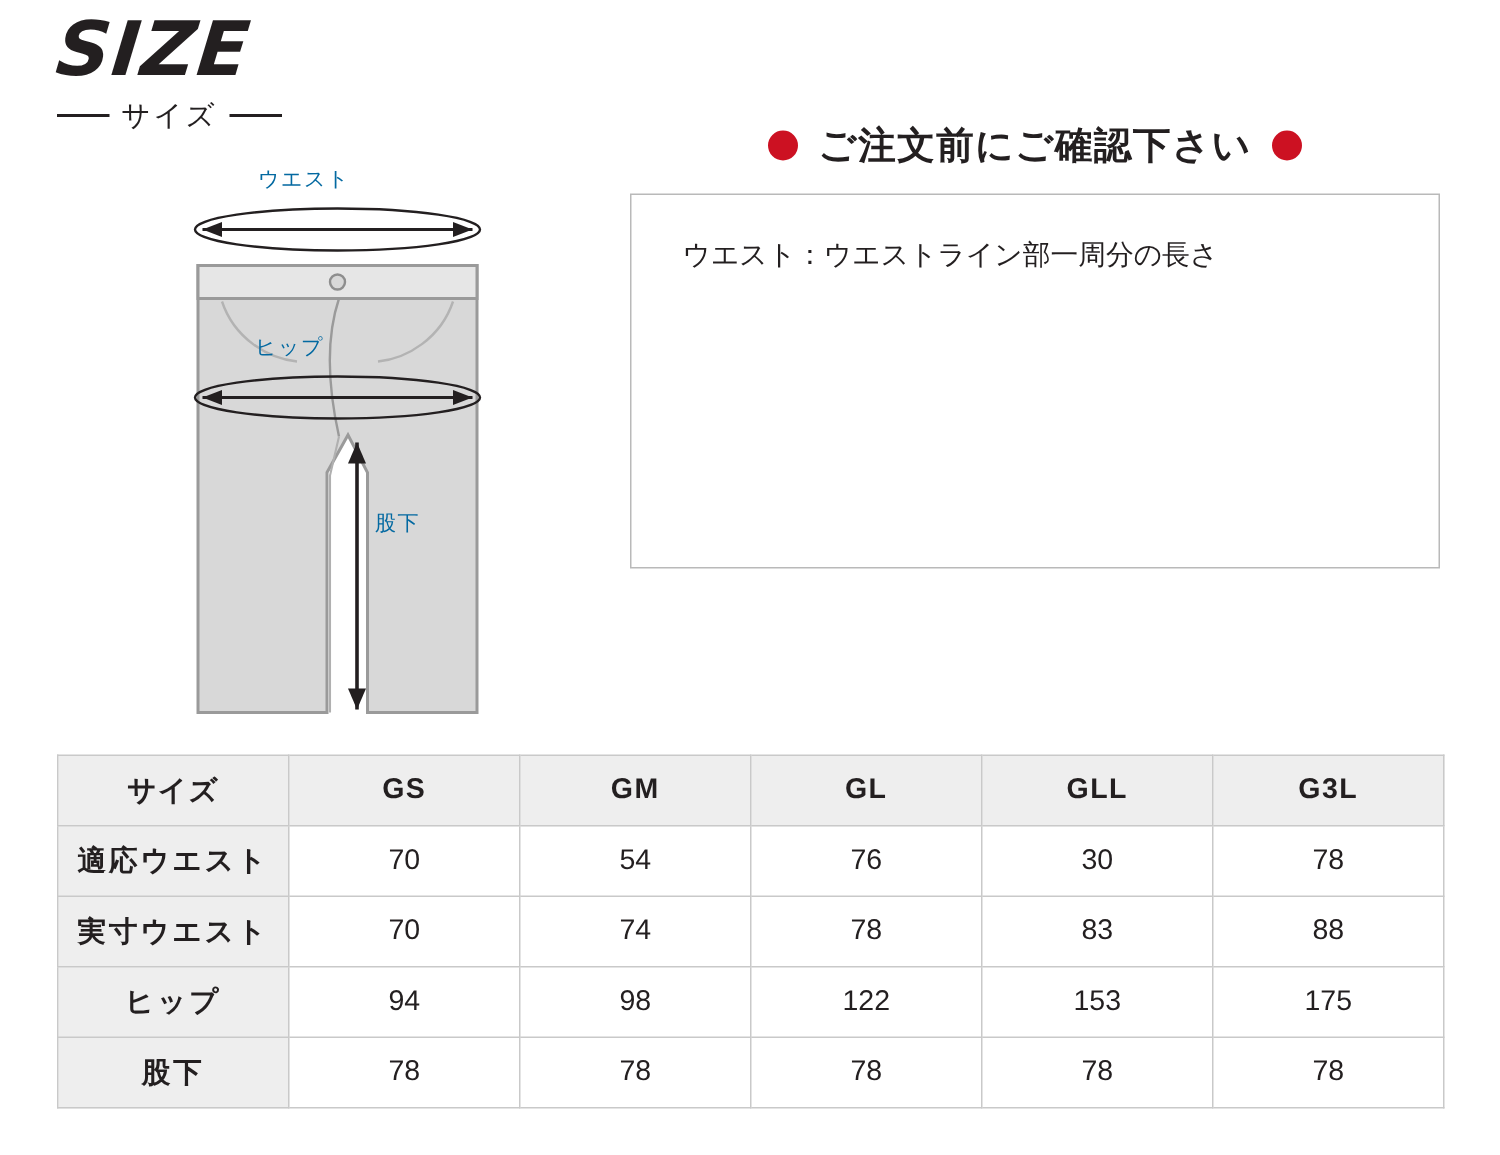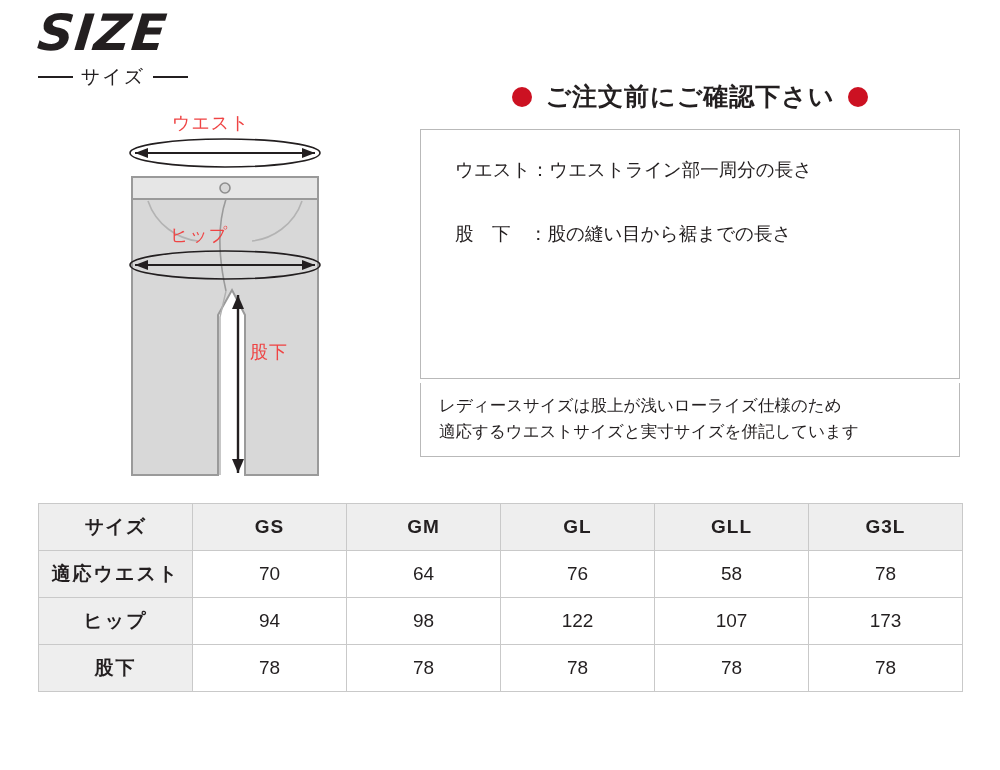--- a/index.html
+++ b/index.html
@@ -53,22 +53,22 @@
   .diagram {
     position: absolute;
     left: 60px;
     top: 105px;
     width: 340px;
     height: 380px;
   }
   .diagram svg { display: block; }
   .dlabel {
     position: absolute;
-    font-size: 18px;
-    color: #ef4444;
+    font-size: 14px;
+    color: #0369a1;
     white-space: nowrap;
   }
   .dlabel-waist { left: 112px; top: 6px; letter-spacing: 1px; }
   .dlabel-hip   { left: 110px; top: 118px; letter-spacing: 1px; }
   .dlabel-inseam{ left: 190px; top: 235px; letter-spacing: 1px; }
 
   
   .right-panel {
     position: absolute;
     left: 420px;
@@ -195,55 +195,58 @@
 </div>
 
 <div class="right-panel">
   <div class="notice-head">
     <span class="dot"></span>
     <span>ご注文前にご確認下さい</span>
     <span class="dot"></span>
   </div>
   <div class="notice-box">
     <p class="notice-line">ウエスト：ウエストライン部一周分の長さ</p>
-    <p class="notice-line">股　下　：股の縫い目から裾までの長さ</p>
-  </div>
-  <div class="note-box">
-    <div class="note-line">レディースサイズは股上が浅いローライズ仕様のため</div>
-    <div class="note-line">適応するウエストサイズと実寸サイズを併記しています</div>
   </div>
 </div>
 
 <table class="size-table">
   <thead>
     <tr>
       <th class="col-head">サイズ</th>
       <th class="col-head">GS</th>
       <th class="col-head">GM</th>
       <th class="col-head">GL</th>
       <th class="col-head">GLL</th>
       <th class="col-head">G3L</th>
     </tr>
   </thead>
   <tbody>
     <tr>
       <td class="rowhead">適応ウエスト</td>
       <td>70</td>
-      <td>64</td>
+      <td>54</td>
       <td>76</td>
-      <td>58</td>
-      <td>78</td>
+      <td>30</td>
+      <td>78</td>
+    </tr>
+    <tr>
+      <td class="rowhead">実寸ウエスト</td>
+      <td>70</td>
+      <td>74</td>
+      <td>78</td>
+      <td>83</td>
+      <td>88</td>
     </tr>
     <tr>
       <td class="rowhead">ヒップ</td>
       <td>94</td>
       <td>98</td>
       <td>122</td>
-      <td>107</td>
-      <td>173</td>
+      <td>153</td>
+      <td>175</td>
     </tr>
     <tr>
       <td class="rowhead">股下</td>
       <td>78</td>
       <td>78</td>
       <td>78</td>
       <td>78</td>
       <td>78</td>
     </tr>
   </tbody>

